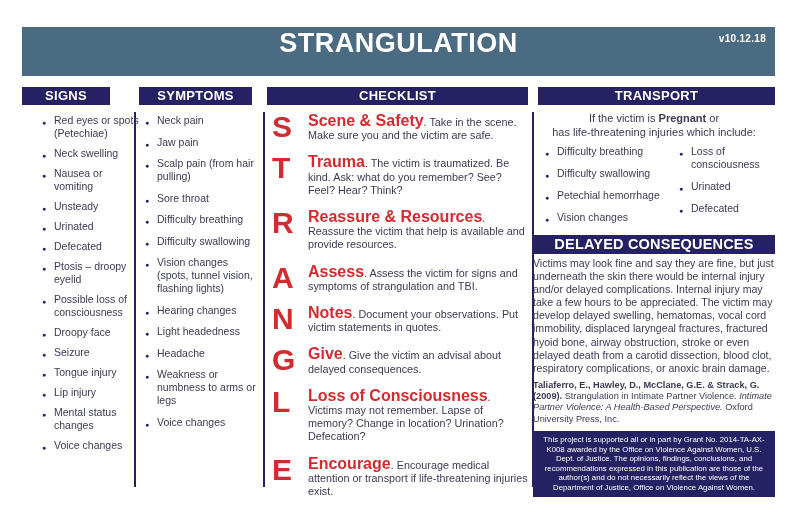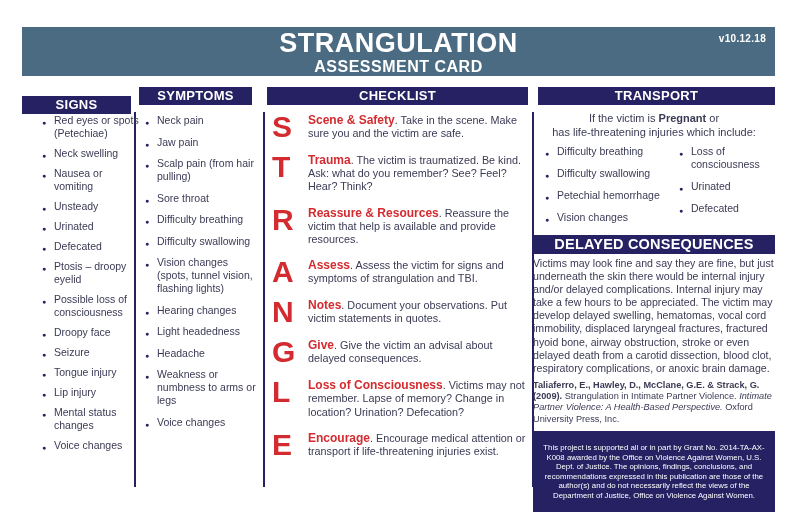--- a/index.html
+++ b/index.html
@@ -10,21 +10,21 @@
   
   .card-header { position:absolute; left:22px; top:27px; width:753px; height:49px;
     background:#4b6b82; color:#fff; text-align:center; }
   .card-title { font-size:27px; font-weight:bold; letter-spacing:.5px; line-height:29px; margin-top:2px; }
   .card-subtitle { font-size:16px; font-weight:bold; letter-spacing:.5px; line-height:17px; }
   .card-version { position:absolute; top:6px; right:9px; font-size:10px; font-weight:bold; letter-spacing:.3px; }
 
   
   .colhead { position:absolute; top:87px; height:18px; background:#252163; color:#fff;
     font-weight:bold; font-size:13px; line-height:18px; text-align:center; letter-spacing:.3px; }
-  .head-signs     { left:22px;  width:109px;margin-top:9px; }
+  .head-signs     { left:22px;  width:88px; }
   .head-symptoms  { left:139px; width:113px; }
   .head-checklist { left:267px; width:261px; }
   .head-transport { left:538px; width:237px; }
 
   
   .vdiv { position:absolute; top:112px; height:375px; width:2px; background:#252163; }
   .vdiv-1 { left:134px; } .vdiv-2 { left:263px; } .vdiv-3 { left:532px; }
 
   
   .bullet-col { position:absolute; top:114px; font-size:10.5px; line-height:13px; }
@@ -33,50 +33,49 @@
   .bullet-item { position:relative; padding-left:12px; margin-bottom:7px; }
   .col-symptoms .bullet-item { margin-bottom:8.5px; }
   .bullet-item::before { content:"●"; position:absolute; left:0; top:2px; font-size:7px; color:#252163; }
 
   
   .col-checklist { position:absolute; left:272px; top:113px; width:256px; }
   .chk-row { display:flex; align-items:flex-start; margin-bottom:12px; }
   .chk-letter { width:36px; flex:0 0 36px; font-size:30px; line-height:28px; font-weight:bold;
     color:#d32b2f; letter-spacing:-1px; }
   .chk-text { font-size:10.8px; line-height:13.2px; padding-top:1px; }
-  .chk-heading { color:#d32b2f; font-weight:bold; font-size:12px;text-align:right; }
+  .chk-heading { color:#d32b2f; font-weight:bold; font-size:16px;text-align:right; }
 
   
   .col-transport { position:absolute; left:533px; top:112px; width:242px; }
   .transport-intro { text-align:center; font-size:11px; line-height:13.5px; margin-bottom:6px; }
   .transport-bullets { display:flex; padding-left:12px; }
   .tb-left  { width:134px; }
   .tb-right { width:96px; }
   .transport-bullets .bullet-item { margin-bottom:9px; font-size:10.5px; line-height:13px; }
 
   .delayed-head { background:#252163; color:#fff; font-weight:bold; font-size:14.5px;
     line-height:19px; text-align:center; letter-spacing:.2px; margin-top:2px; }
   .delayed-body { font-size:10.6px; line-height:13.1px; margin-top:3px; }
 
   .citation { font-size:9.2px; line-height:11.3px; margin-top:5px; }
   .cite-bold { font-weight:bold; }
   .cite-italic { font-style:italic; }
 
-  .disclaimer-box { background:#252163; color:#fff; margin-top:6px; padding:12px 5px;
+  .disclaimer-box { background:#252163; color:#fff; margin-top:6px; padding:4px 5px;
     font-size:7.8px; line-height:9.6px; text-align:center; }
 </style>
 </head>
 <body>
 
 <div class="page">
 
   <div class="card-header">
     <div class="card-version">v10.12.18</div>
     <div class="card-title">STRANGULATION</div>
-    <div class="card-subtitle">ASSESSMENT CARD</div>
   </div>
 
   <div class="colhead head-signs">SIGNS</div>
   <div class="colhead head-symptoms">SYMPTOMS</div>
   <div class="colhead head-checklist">CHECKLIST</div>
   <div class="colhead head-transport">TRANSPORT</div>
 
   <div class="vdiv vdiv-1"></div>
   <div class="vdiv vdiv-2"></div>
   <div class="vdiv vdiv-3"></div>

